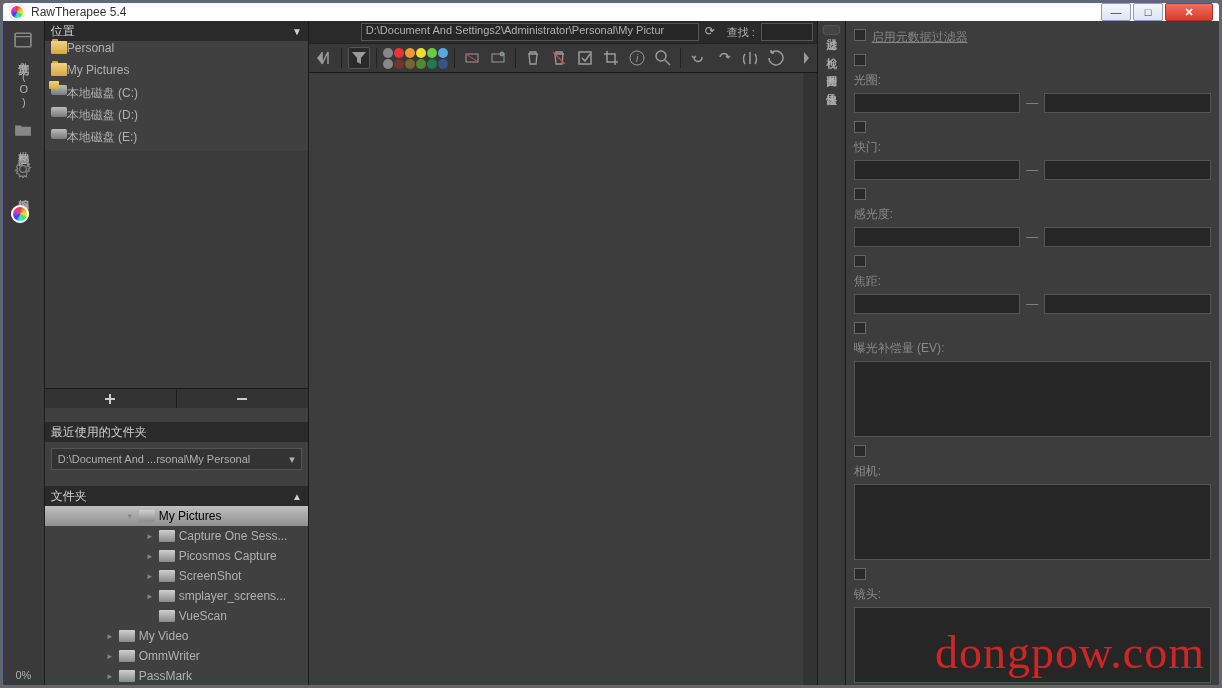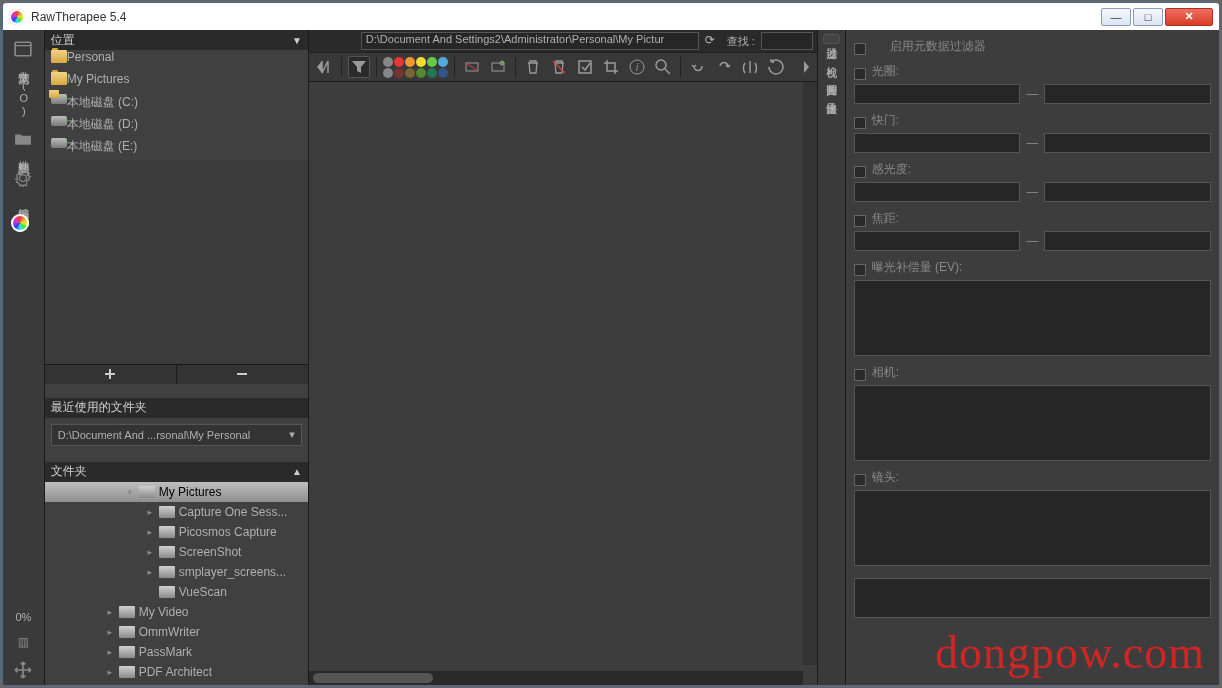--- a/index.html
+++ b/index.html
@@ -76,24 +76,24 @@
   .tsep{width:1px;height:20px;background:#222;margin:0 2px;}
   .thumbs{flex:1;background:#3d3d3d;position:relative;}
   .thumbs-scroll{position:absolute;right:0;top:0;bottom:20px;width:14px;background:#333;}
   .hscroll-track{position:absolute;left:0;right:14px;bottom:0;height:14px;background:#2a2a2a;display:flex;align-items:center;}
   .hscroll-thumb{height:10px;width:120px;margin-left:4px;background:#555;border-radius:5px;}
   
   .right-strip{width:28px;background:#3a3a3a;border-right:1px solid #1a1a1a;display:flex;flex-direction:column;align-items:center;padding-top:4px;gap:10px;}
   .vtab{writing-mode:vertical-rl;text-orientation:upright;font-size:11px;color:var(--text);padding:4px 0;cursor:pointer;}
   .vtab.active{background:#444;border:1px solid #555;border-radius:3px;}
   .right-panel{width:376px;background:#3d3d3d;display:flex;flex-direction:column;overflow:auto;padding:4px;gap:0;}
-  .filter-top{display:flex;align-items:flex-end;gap:24px;padding:4px;color:var(--text-dim);}
+  .filter-top{display:flex;align-items:flex-start;gap:6px;padding:4px;color:var(--text-dim);text-decoration:underline;}
   .chk{width:12px;height:12px;border:1px solid #666;background:#2a2a2a;}
   .range-block{padding:4px;color:var(--text-dim);}
-  .range-block .lbl{display:flex;align-items:flex-end;gap:6px;margin-bottom:4px;}
+  .range-block .lbl{display:flex;align-items:flex-start;gap:6px;margin-bottom:4px;flex-direction:column;}
   .rng{display:flex;align-items:center;gap:6px;}
   .rng .box{flex:1;height:20px;background:#262626;border:1px solid #555;}
   .dash{color:var(--text-dim);}
   .big-box{height:76px;background:#262626;border:1px solid #555;margin-top:4px;}
   .watermark{position:absolute;right:14px;bottom:6px;font-family:"Times New Roman",serif;font-size:46px;color:#d02525;letter-spacing:1px;pointer-events:none;}
   .pct{font-size:11px;color:var(--text);}
   .botstrip{display:flex;flex-direction:column;gap:10px;align-items:center;padding-bottom:6px;}
   .bot-icon{width:18px;height:18px;color:var(--text-dim);display:flex;align-items:center;justify-content:center;}
 </style>
 </head>

